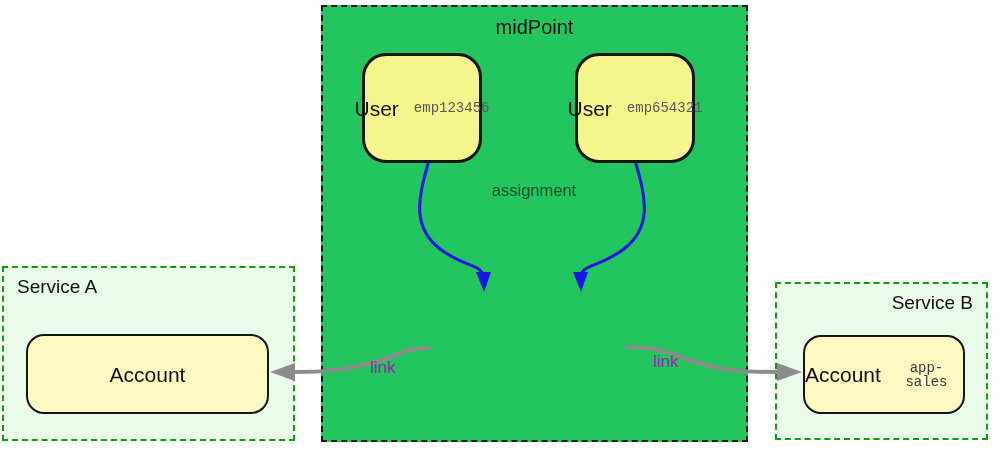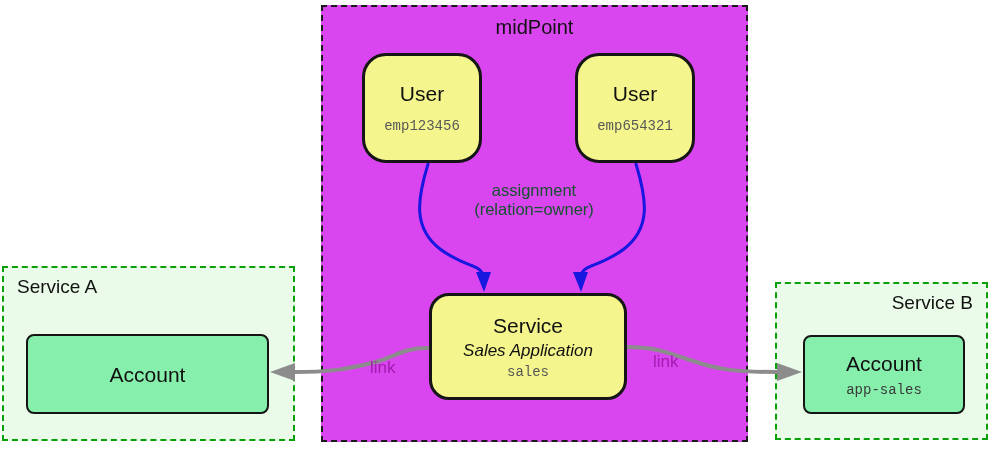--- a/index.html
+++ b/index.html
@@ -11,21 +11,21 @@
     height: 468px;
     background: #ffffff;
     overflow: hidden;
   }
 
   
   .group-box { position: absolute; box-sizing: border-box; }
 
   .midpoint {
     left: 321px; top: 5px; width: 427px; height: 437px;
-    background: #d946ef;
+    background: #22c55e;
     border: 2px dashed #1a1a1a;
   }
   .midpoint-title {
     position: absolute; top: 9px; left: 0; width: 100%;
     text-align: center;
     font-size: 20px; color: #111111;
   }
 
   .resource {
     background: #eafbea;
@@ -34,43 +34,43 @@
   .resource-a { left: 2px;   top: 266px; width: 293px; height: 175px; }
   .resource-b { left: 775px; top: 282px; width: 213px; height: 158px; }
   .resource-title { position: absolute; top: 8px; font-size: 19px; color: #111111; }
   .resource-a .resource-title { left: 13px; }
   .resource-b .resource-title { right: 13px; }
 
   
   .node {
     position: absolute; box-sizing: border-box;
     border: 3px solid #151515;
-    display: flex; flex-direction: column;
+    display: flex; flex-direction: row;
     align-items: center; justify-content: center;
     text-align: center;
   }
   .user {
     width: 120px; height: 110px;
     border-radius: 24px;
     background: #f5f58d;
     gap: 15px;
   }
   .user-1 { left: 362px; top: 53px; }
   .user-2 { left: 575px; top: 53px; }
 
   .service {
     left: 429px; top: 293px; width: 198px; height: 107px;
     border-radius: 20px;
     background: #f5f58d;
     gap: 6px;
   }
 
   .account {
-    border-radius: 8px;
-    background: #86efac;
+    border-radius: 18px;
+    background: #fef9c3;
     border-width: 2.5px;
     gap: 9px;
   }
   .account-a { left: 26px;  top: 334px; width: 243px; height: 80px; }
   .account-b { left: 803px; top: 335px; width: 162px; height: 79px; }
 
   .node-title { font-size: 21px; color: #111111; line-height: 1; }
   .node-id {
     font-family: "Liberation Mono", monospace;
     font-size: 14px; color: #585858; line-height: 1;
@@ -135,35 +135,29 @@
   <div class="node user user-1">
     <div class="node-title">User</div>
     <div class="node-id">emp123456</div>
   </div>
 
   <div class="node user user-2">
     <div class="node-title">User</div>
     <div class="node-id">emp654321</div>
   </div>
 
-  <div class="node service">
-    <div class="node-title">Service</div>
-    <div class="service-name">Sales Application</div>
-    <div class="node-id">sales</div>
-  </div>
 
   <div class="node account account-a">
     <div class="node-title">Account</div>
   </div>
 
   <div class="node account account-b">
     <div class="node-title">Account</div>
     <div class="node-id">app-sales</div>
   </div>
 
   <div class="edge-label assignment-label">
     <div>assignment</div>
-    <div>(relation=owner)</div>
   </div>
   <div class="edge-label link-label link-label-left">link</div>
   <div class="edge-label link-label link-label-right">link</div>
 
 </div>
 
 </body></html>

